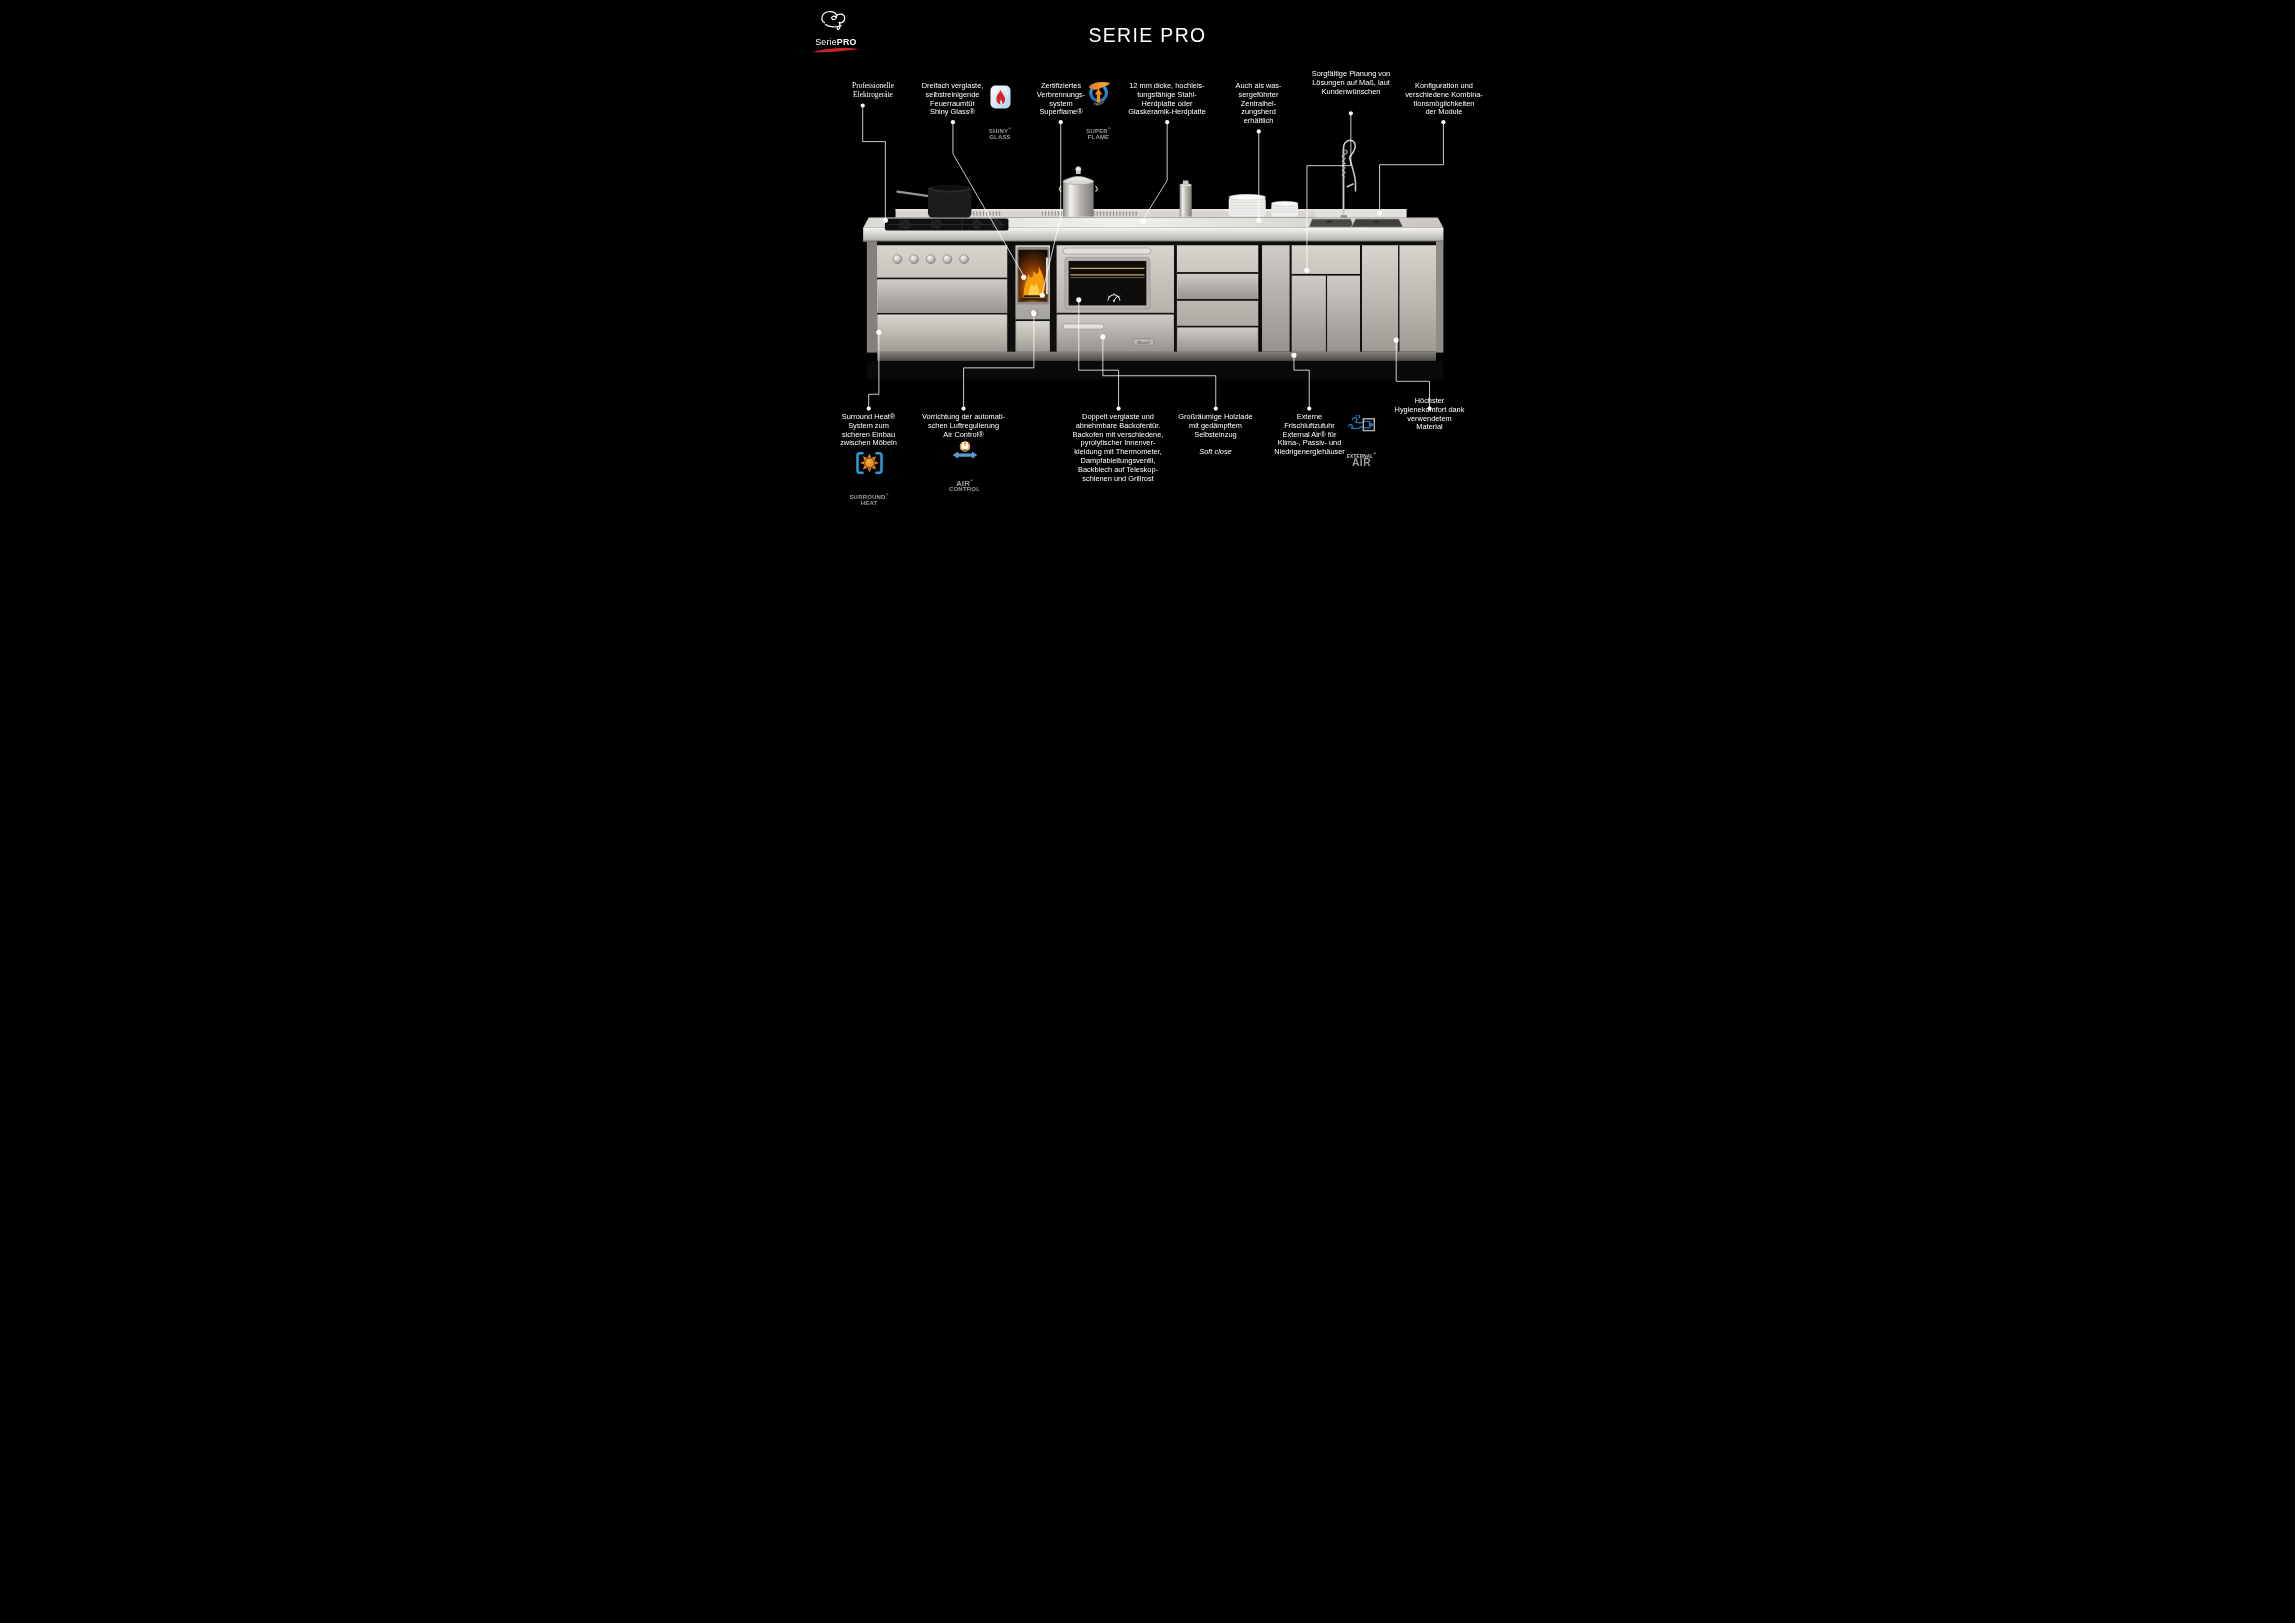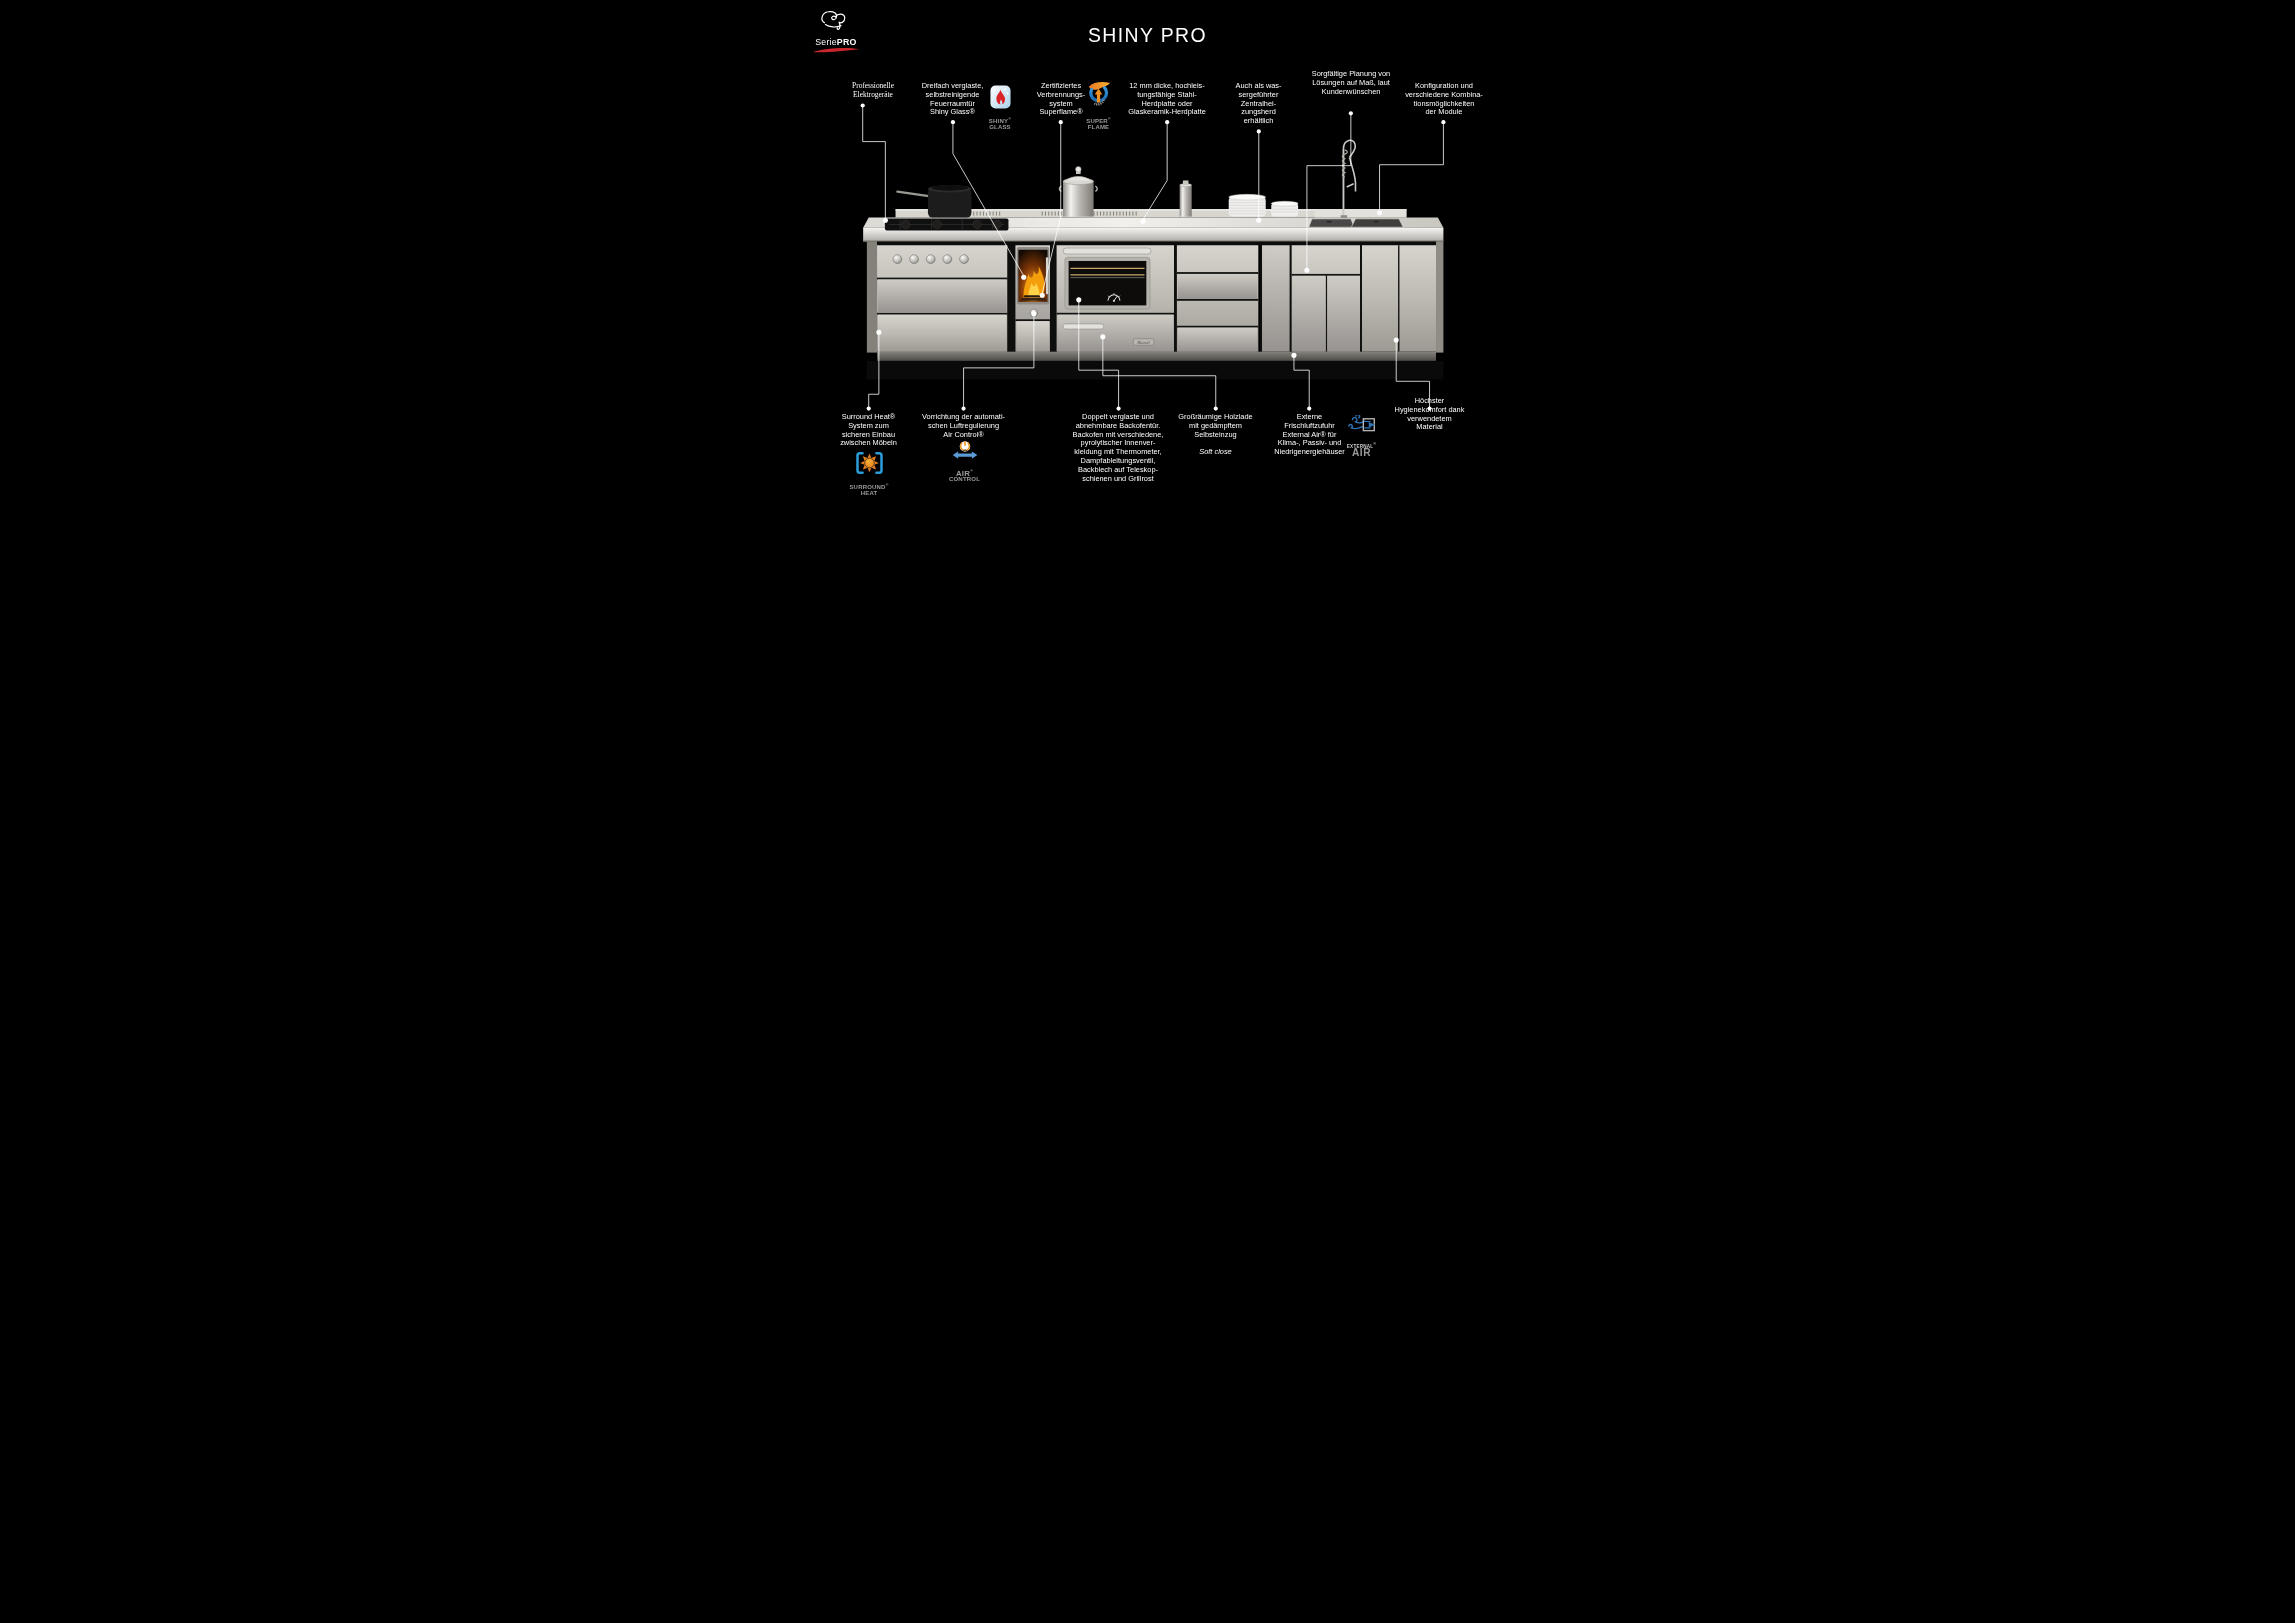--- a/index.html
+++ b/index.html
@@ -11,21 +11,21 @@
   .logo .word .serie{font-weight:300;}
   .logo .word .pro{font-weight:bold;}
   .title{position:absolute;left:0;right:0;top:24px;text-align:center;color:#fff;
          font-size:19.4px;font-weight:300;letter-spacing:1.4px;}
   
   .ann{position:absolute;color:#fff;text-align:center;font-size:7.4px;line-height:1.19;font-weight:300;}
   .ann .ann-text{white-space:pre-line;display:block;}
   .ann em{display:block;font-style:italic;margin-top:9px;}
   
   .badge{position:absolute;text-align:center;}
-  .wordmark{color:#9b9b9b;font-weight:bold;line-height:.92;letter-spacing:0.2px;margin-top:7px;}
+  .wordmark{color:#9b9b9b;font-weight:bold;line-height:.92;letter-spacing:0.2px;margin-top:17px;}
   .wordmark .w1,.wordmark .w2{display:block;}
   .wordmark .sup{font-size:3.7px;vertical-align:super;}
   .wm-sm{font-size:6px;}
   .ext-wm .w1{font-size:4.6px;color:#c9c9c9;letter-spacing:0.2px;}
   .ext-wm .w2{font-size:10.2px;color:#9b9b9b;letter-spacing:0.5px;}
   svg.scene{position:absolute;left:0;top:0;}
   svg text{font-family:"Liberation Serif",serif;}
 </style>
 </head>
 <body>
@@ -314,21 +314,21 @@
         <path d="M44,33 C46,38 46,44 44,47 C42,50 38,48 40,45"></path>
         <path d="M14,38 C22,44 38,45 48,40"></path>
       </g>
     </svg>
     <div class="word"><span class="serie">Serie</span><span class="pro">PRO</span></div>
     <svg width="48" height="6.5" viewBox="0 0 104 14">
       <path d="M2,11 C30,2 78,0 102,5 C72,9 26,13 2,11 Z" fill="#c9252c"></path>
     </svg>
   </div>
 
-  <div class="title">SHINY PRO</div>
+  <div class="title">SERIE PRO</div>
 
   <div class="ann" style="left:39px;top:82px;width:88px;font-family:Liberation Serif, serif;">
     <span class="ann-text">Professionelle
 Elektrogeräte</span>
   </div>
 
   <div class="ann" style="left:121px;top:82px;width:83px;">
     <span class="ann-text">Dreifach verglaste,
 selbstreinigende
 Feuerraumtür

